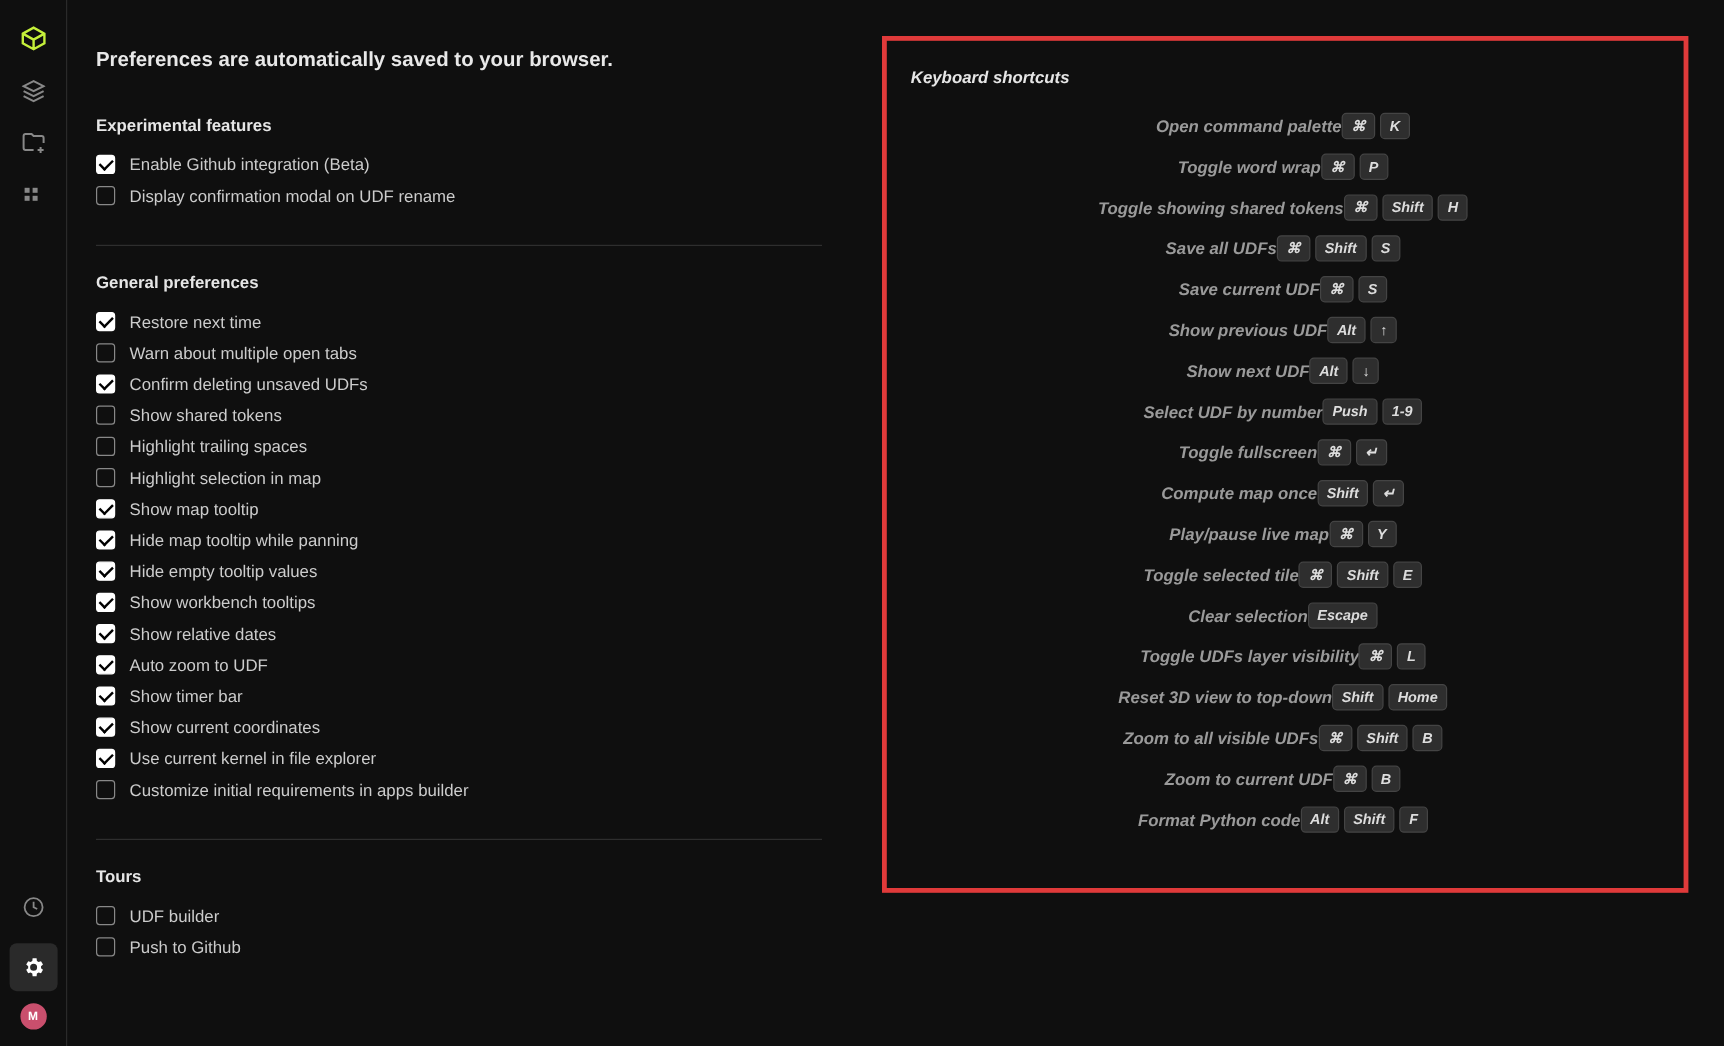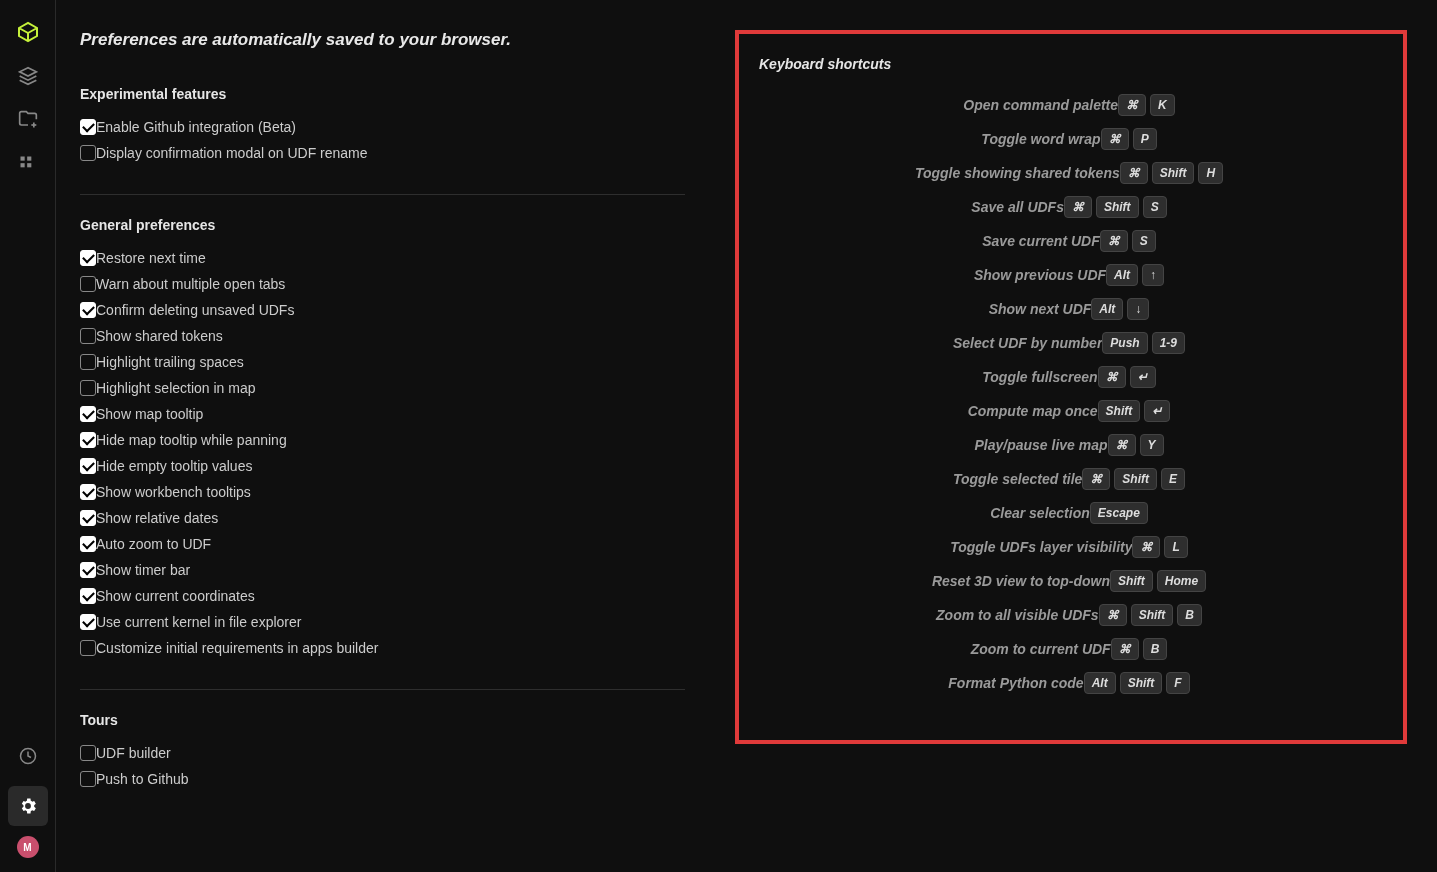--- a/index.html
+++ b/index.html
@@ -46,37 +46,37 @@
       gap: 50px;
       overflow: hidden;
     }
     .left-col { flex: 0 0 605px; overflow-y: auto; }
     .right-col { flex: 1; }
     .intro {
       font-size: 17px;
       font-weight: 600;
       color: #e8e8e8;
       margin-bottom: 36px;
-      margin-top: 0;
-      font-style: italic;
+      margin-top: 10px;
     }
     .section {
       border-bottom: 1px solid #2e2e2e;
       padding-bottom: 28px;
       margin-bottom: 22px;
     }
     .section-title {
       font-size: 14px;
       font-weight: 700;
       color: #e6e6e6;
       margin-bottom: 12px;
     }
     .checkbox-row {
       display: flex;
       align-items: center;
+      gap: 12px;
       padding: 5px 0;
       cursor: pointer;
     }
     .checkbox {
       width: 16px; height: 16px;
       border: 1.5px solid #888;
       border-radius: 3px;
       display: flex; align-items: center; justify-content: center;
       flex-shrink: 0;
     }

